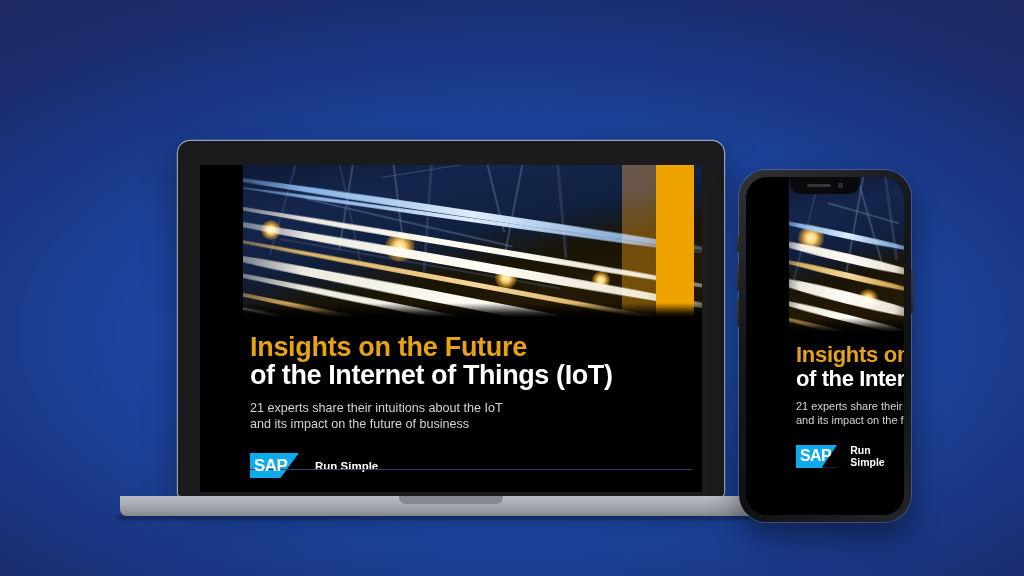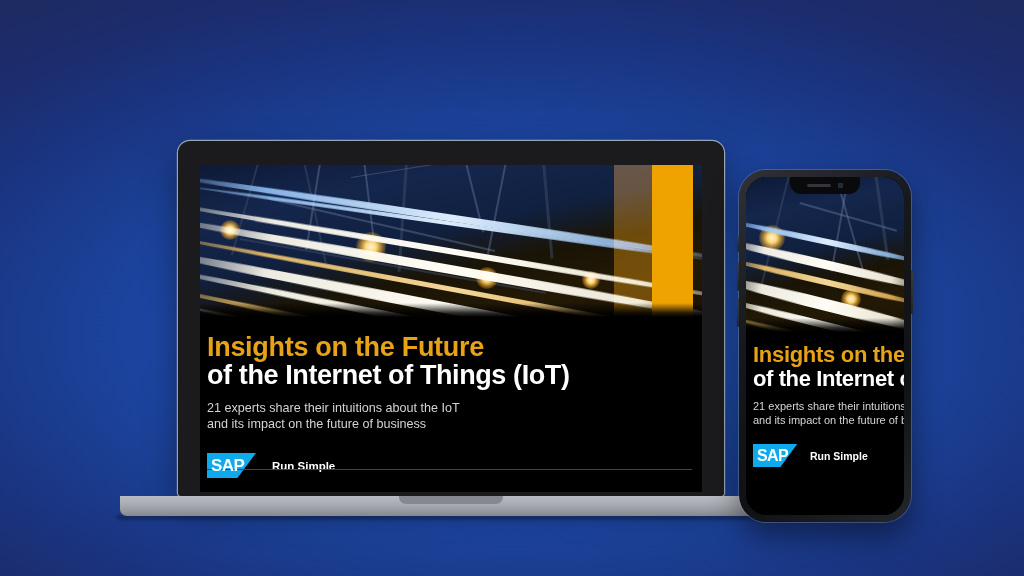--- a/index.html
+++ b/index.html
@@ -118,21 +118,21 @@
     background:linear-gradient(180deg,#3a3c42,#222327);
     border-radius:2px 0 0 2px;
   }
   #btn-mute  { top:66px;  height:16px; }
   #btn-volup { top:92px;  height:29px; }
   #btn-voldn { top:128px; height:29px; }
   #btn-power { left:auto; right:-2px; top:100px; height:44px;
                border-radius:0 2px 2px 0; }
 
   
-  .poster { position:absolute; inset:0; background:#000; }
+  .poster { position:absolute; inset:0; background:#000;margin-left:43px; }
 
   
   .photo { position:relative; width:100%; overflow:hidden; background:#060b18; }
   .laptop-photo { height:46.5%; }
   .phone-photo  { height:46%; }
 
   .sky {
     position:absolute; inset:0;
     background:linear-gradient(168deg,
       #0d1a37 0%, #15264d 22%, #10203f 45%,

